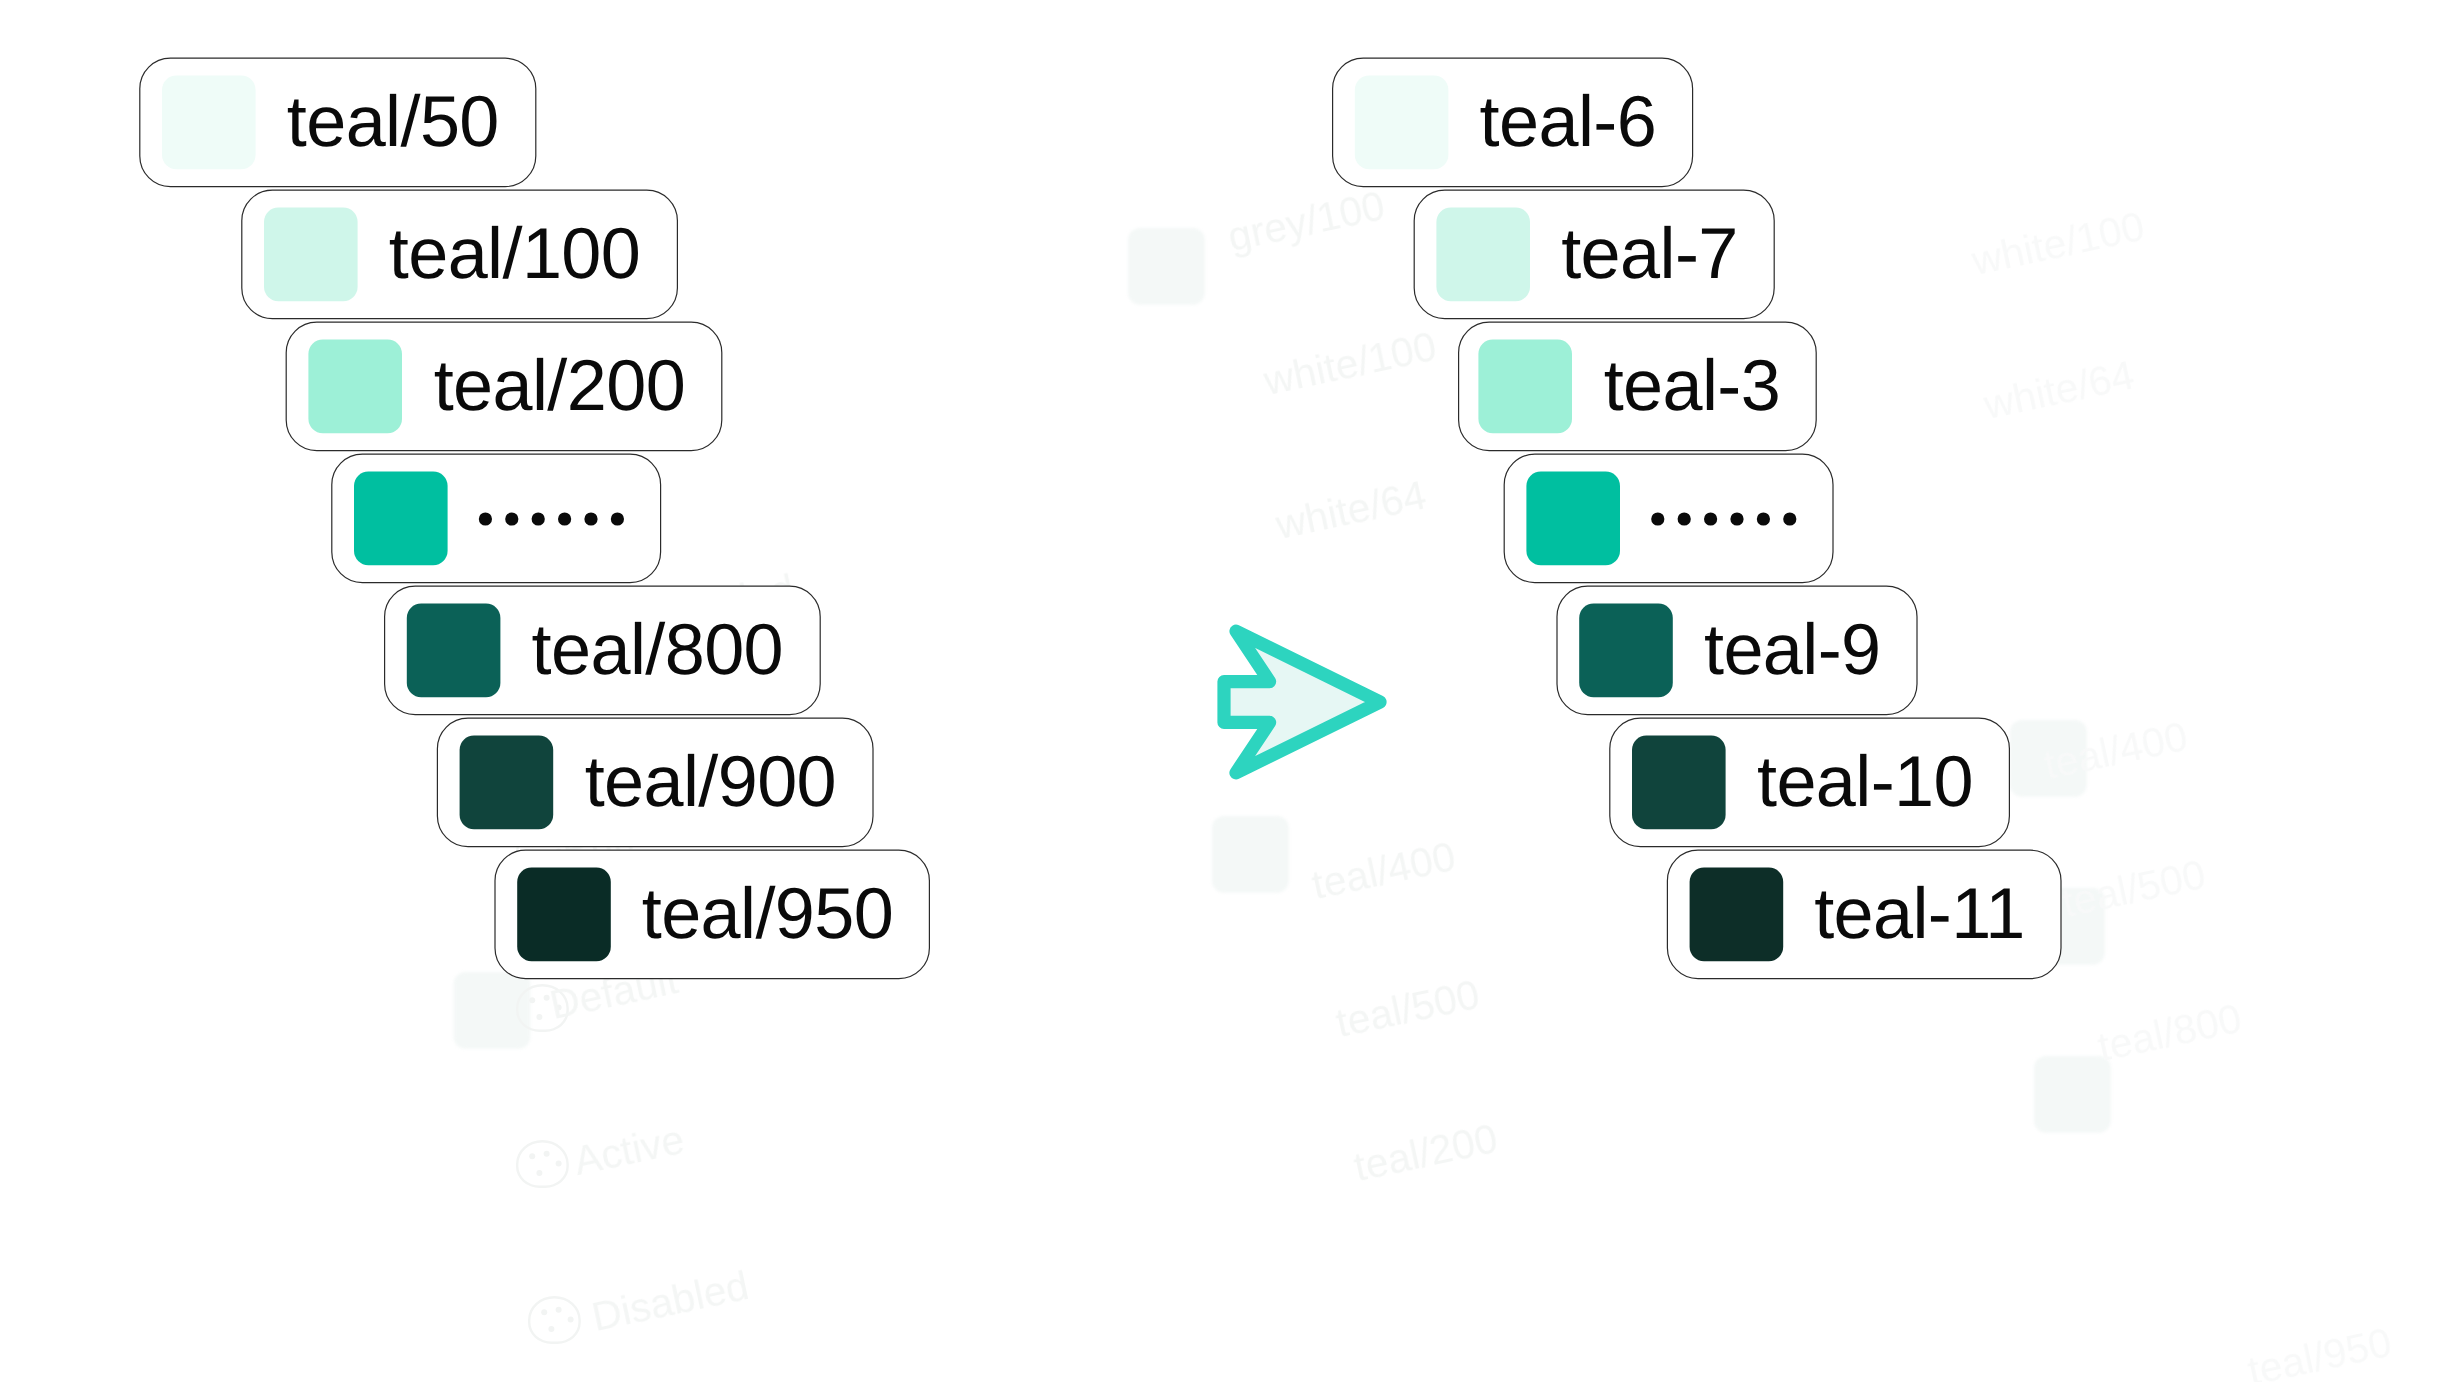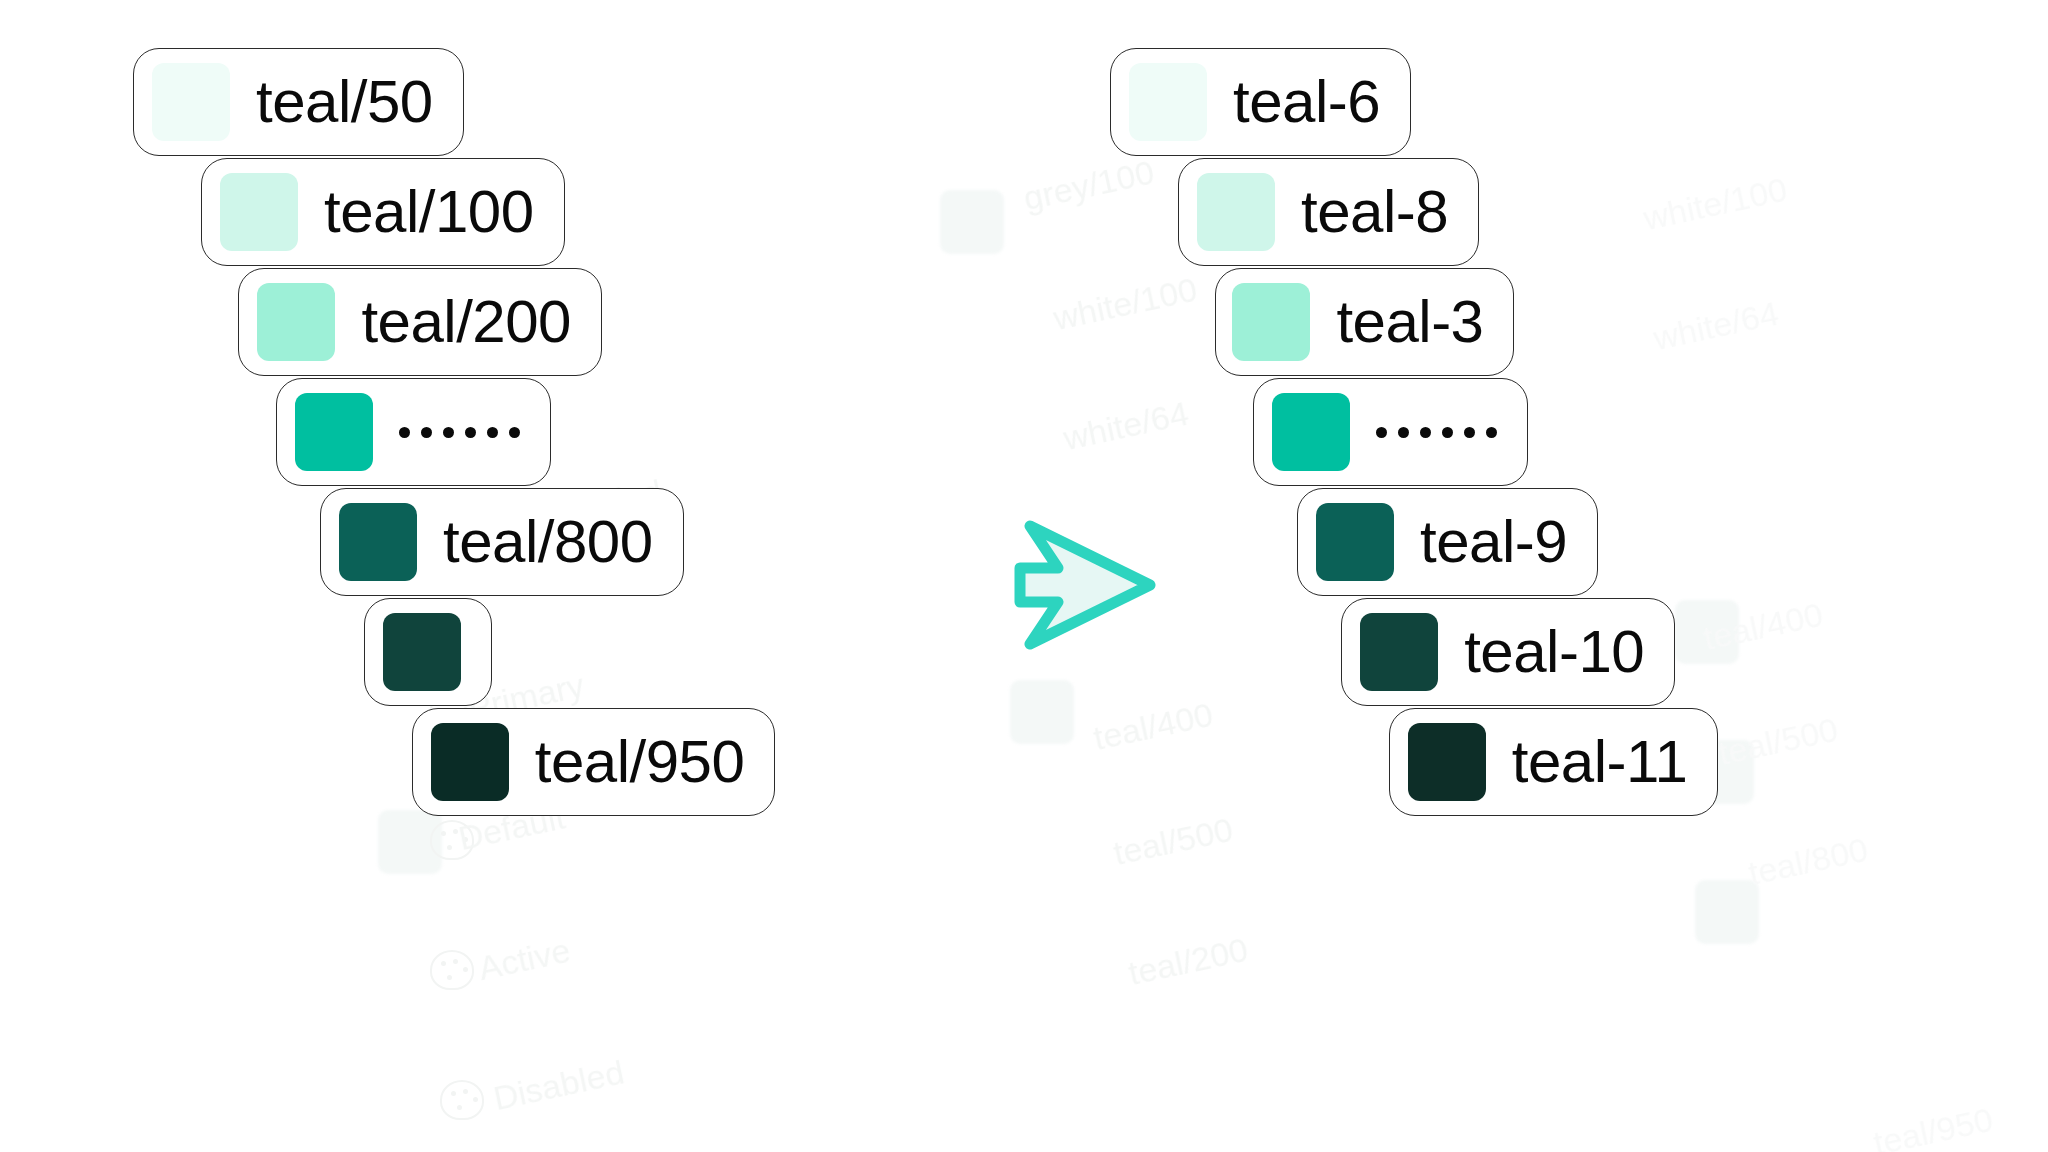--- a/index.html
+++ b/index.html
@@ -137,21 +137,21 @@
       <div class="wm dim" style="left: 1090px; top: 720px; transform: rotate(-12deg);">teal/400</div>
       <div class="wm dim" style="left: 1110px; top: 835px; transform: rotate(-12deg);">teal/500</div>
       <div class="wm dim" style="left: 1125px; top: 955px; transform: rotate(-12deg);">teal/200</div>
       <div class="wm dimmer" style="left: 1700px; top: 620px; transform: rotate(-12deg);">teal/400</div>
       <div class="wm dimmer" style="left: 1715px; top: 735px; transform: rotate(-12deg);">teal/500</div>
       <div class="wm dimmer" style="left: 1745px; top: 855px; transform: rotate(-12deg);">teal/800</div>
       <div class="wm dimmer" style="left: 1870px; top: 1125px; transform: rotate(-12deg);">teal/950</div>
     </div>
 
   <div id="left-col">
-      <div class="card" style="left: 133px; top: 48px;">
+      <div class="card" style="left: 116px; top: 48px;">
         <div class="swatch" style="background: rgb(239, 252, 248);"></div>
         <div class="card-label">teal/50</div>
       </div>
       <div class="card" style="left: 201px; top: 158px; justify-content: space-between;">
         <div class="swatch" style="background: rgb(207, 246, 234);"></div>
         <div class="card-label">teal/100</div>
       </div>
       <div class="card" style="left: 238.4px; top: 268px;">
         <div class="swatch" style="background: rgb(157, 240, 215);"></div>
         <div class="card-label">teal/200</div>
@@ -166,20 +166,21 @@
           <i></i>
           <i></i>
         </div>
       </div>
       <div class="card" style="left: 320px; top: 488px;">
         <div class="swatch" style="background: rgb(11, 97, 87);"></div>
         <div class="card-label">teal/800</div>
       </div>
       <div class="card" style="left: 364.2px; top: 598px;">
         <div class="swatch" style="background: rgb(16, 68, 60);"></div>
+        <div class="card-label">teal/900</div>
       </div>
       <div class="card" style="left: 411.8px; top: 708px;">
         <div class="swatch" style="background: rgb(10, 44, 38);"></div>
         <div class="card-label">teal/950</div>
       </div>
     </div>
 
   <div class="arrow-wrap">
     <svg width="320" height="150" viewBox="0 0 320 150" xmlns="http://www.w3.org/2000/svg">
       <defs>
@@ -203,21 +204,21 @@
     </svg>
   </div>
 
   <div id="right-col">
       <div class="card" style="left: 1110px; top: 48px;">
         <div class="swatch" style="background: rgb(239, 252, 248);"></div>
         <div class="card-label">teal-6</div>
       </div>
       <div class="card" style="left: 1178px; top: 158px;">
         <div class="swatch" style="background: rgb(207, 246, 234);"></div>
-        <div class="card-label">teal-8</div>
+        <div class="card-label">teal-7</div>
       </div>
       <div class="card" style="left: 1215.4px; top: 268px; padding-left: 16px;">
         <div class="swatch" style="background: rgb(157, 240, 215);"></div>
         <div class="card-label">teal-3</div>
       </div>
       <div class="card" style="left: 1252.8px; top: 378px;">
         <div class="swatch" style="background: rgb(0, 191, 160);"></div>
         <div class="dots">
           <i></i>
           <i></i>

